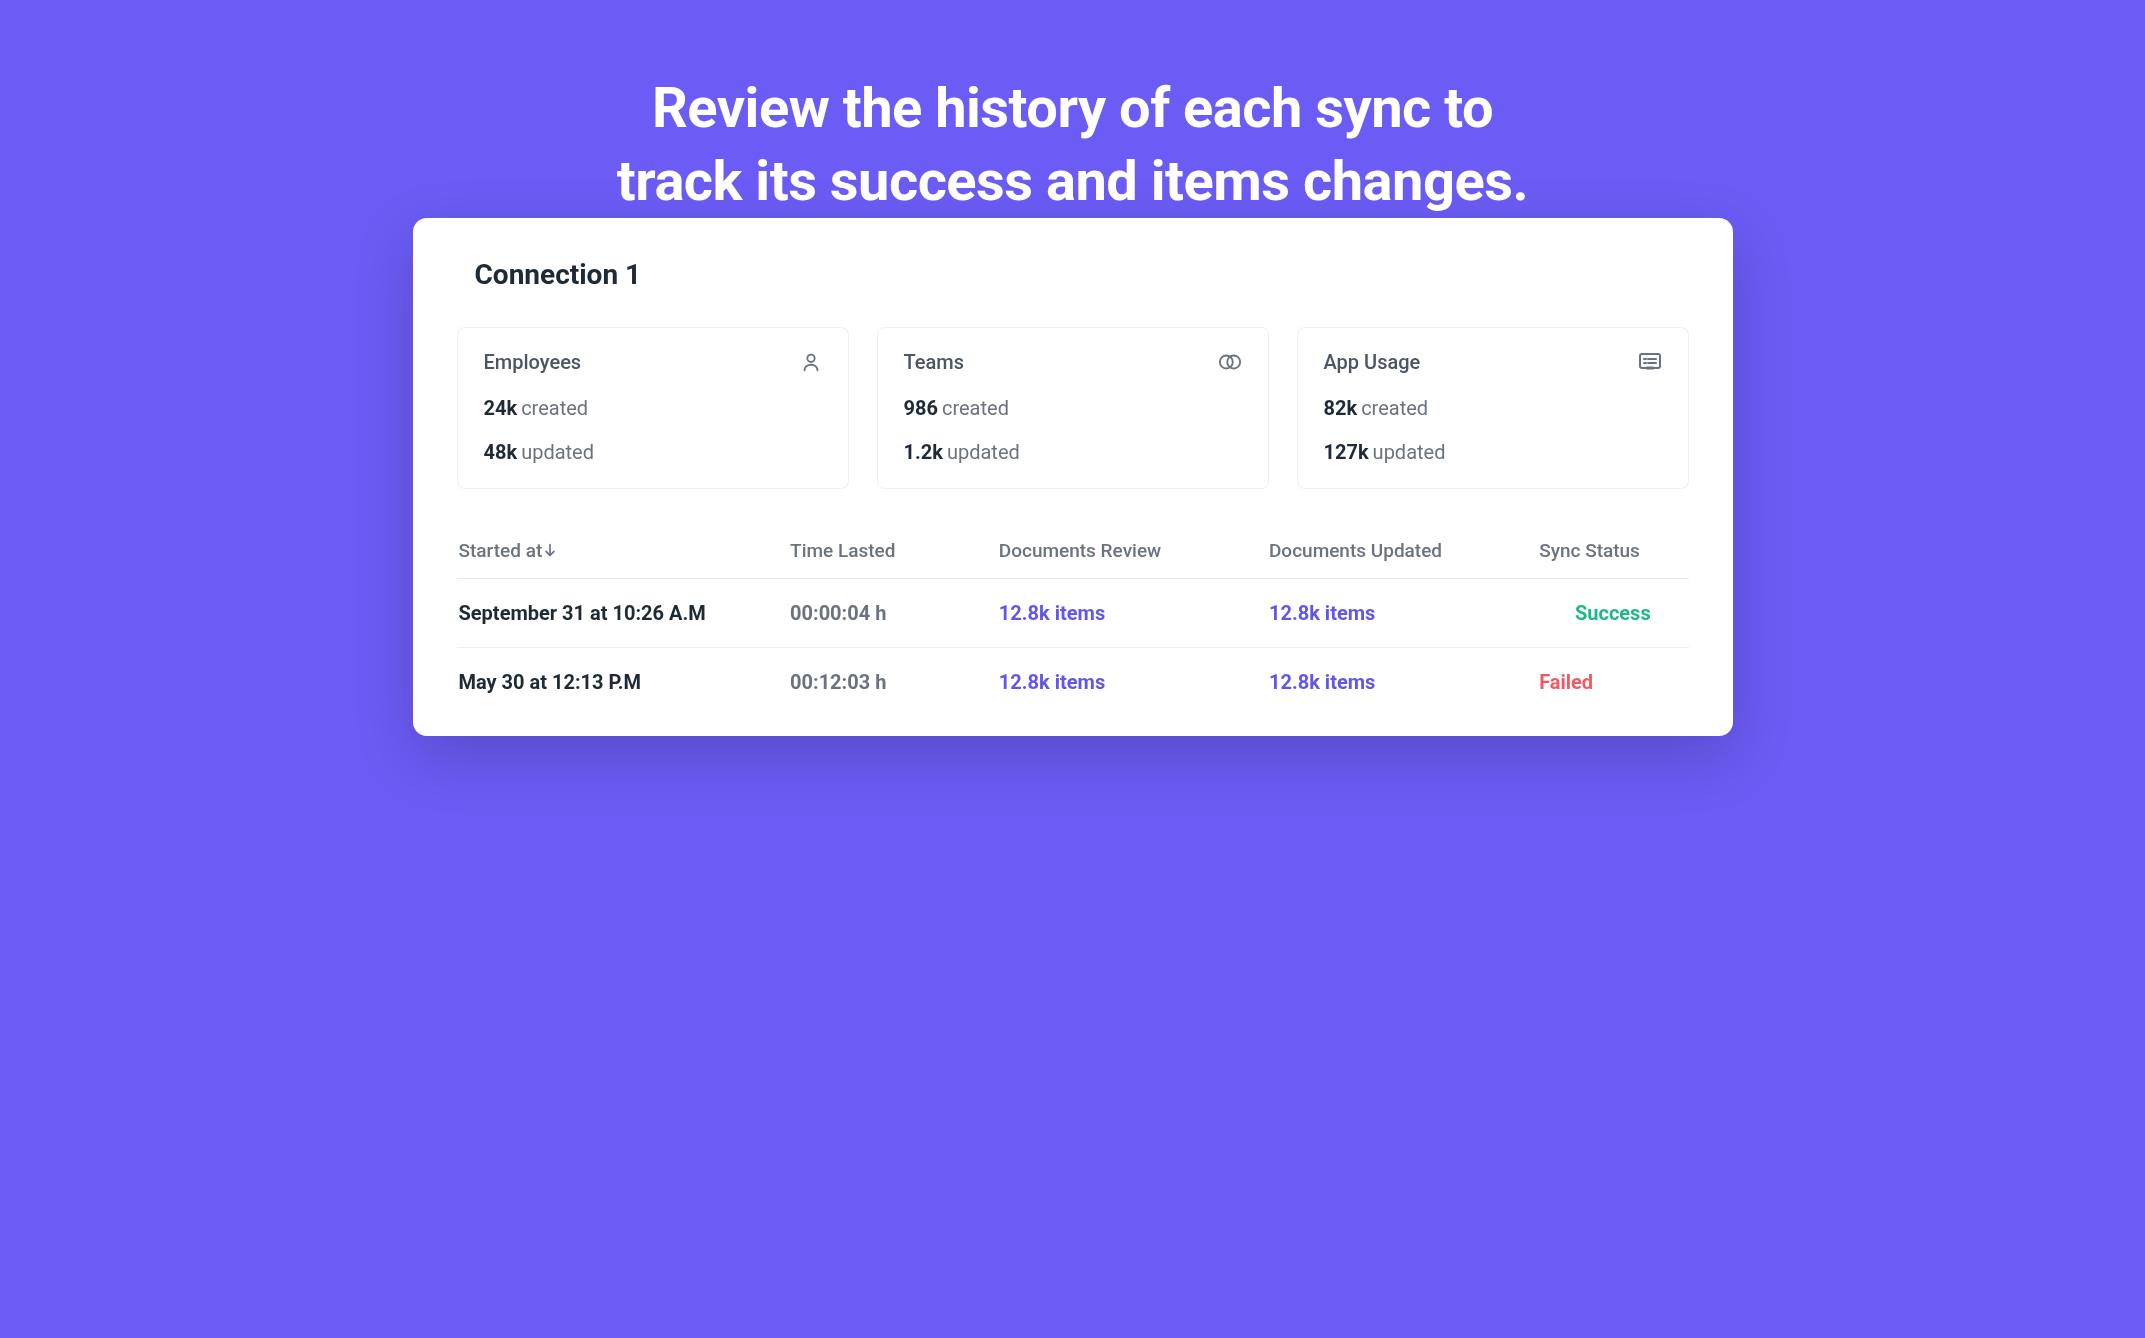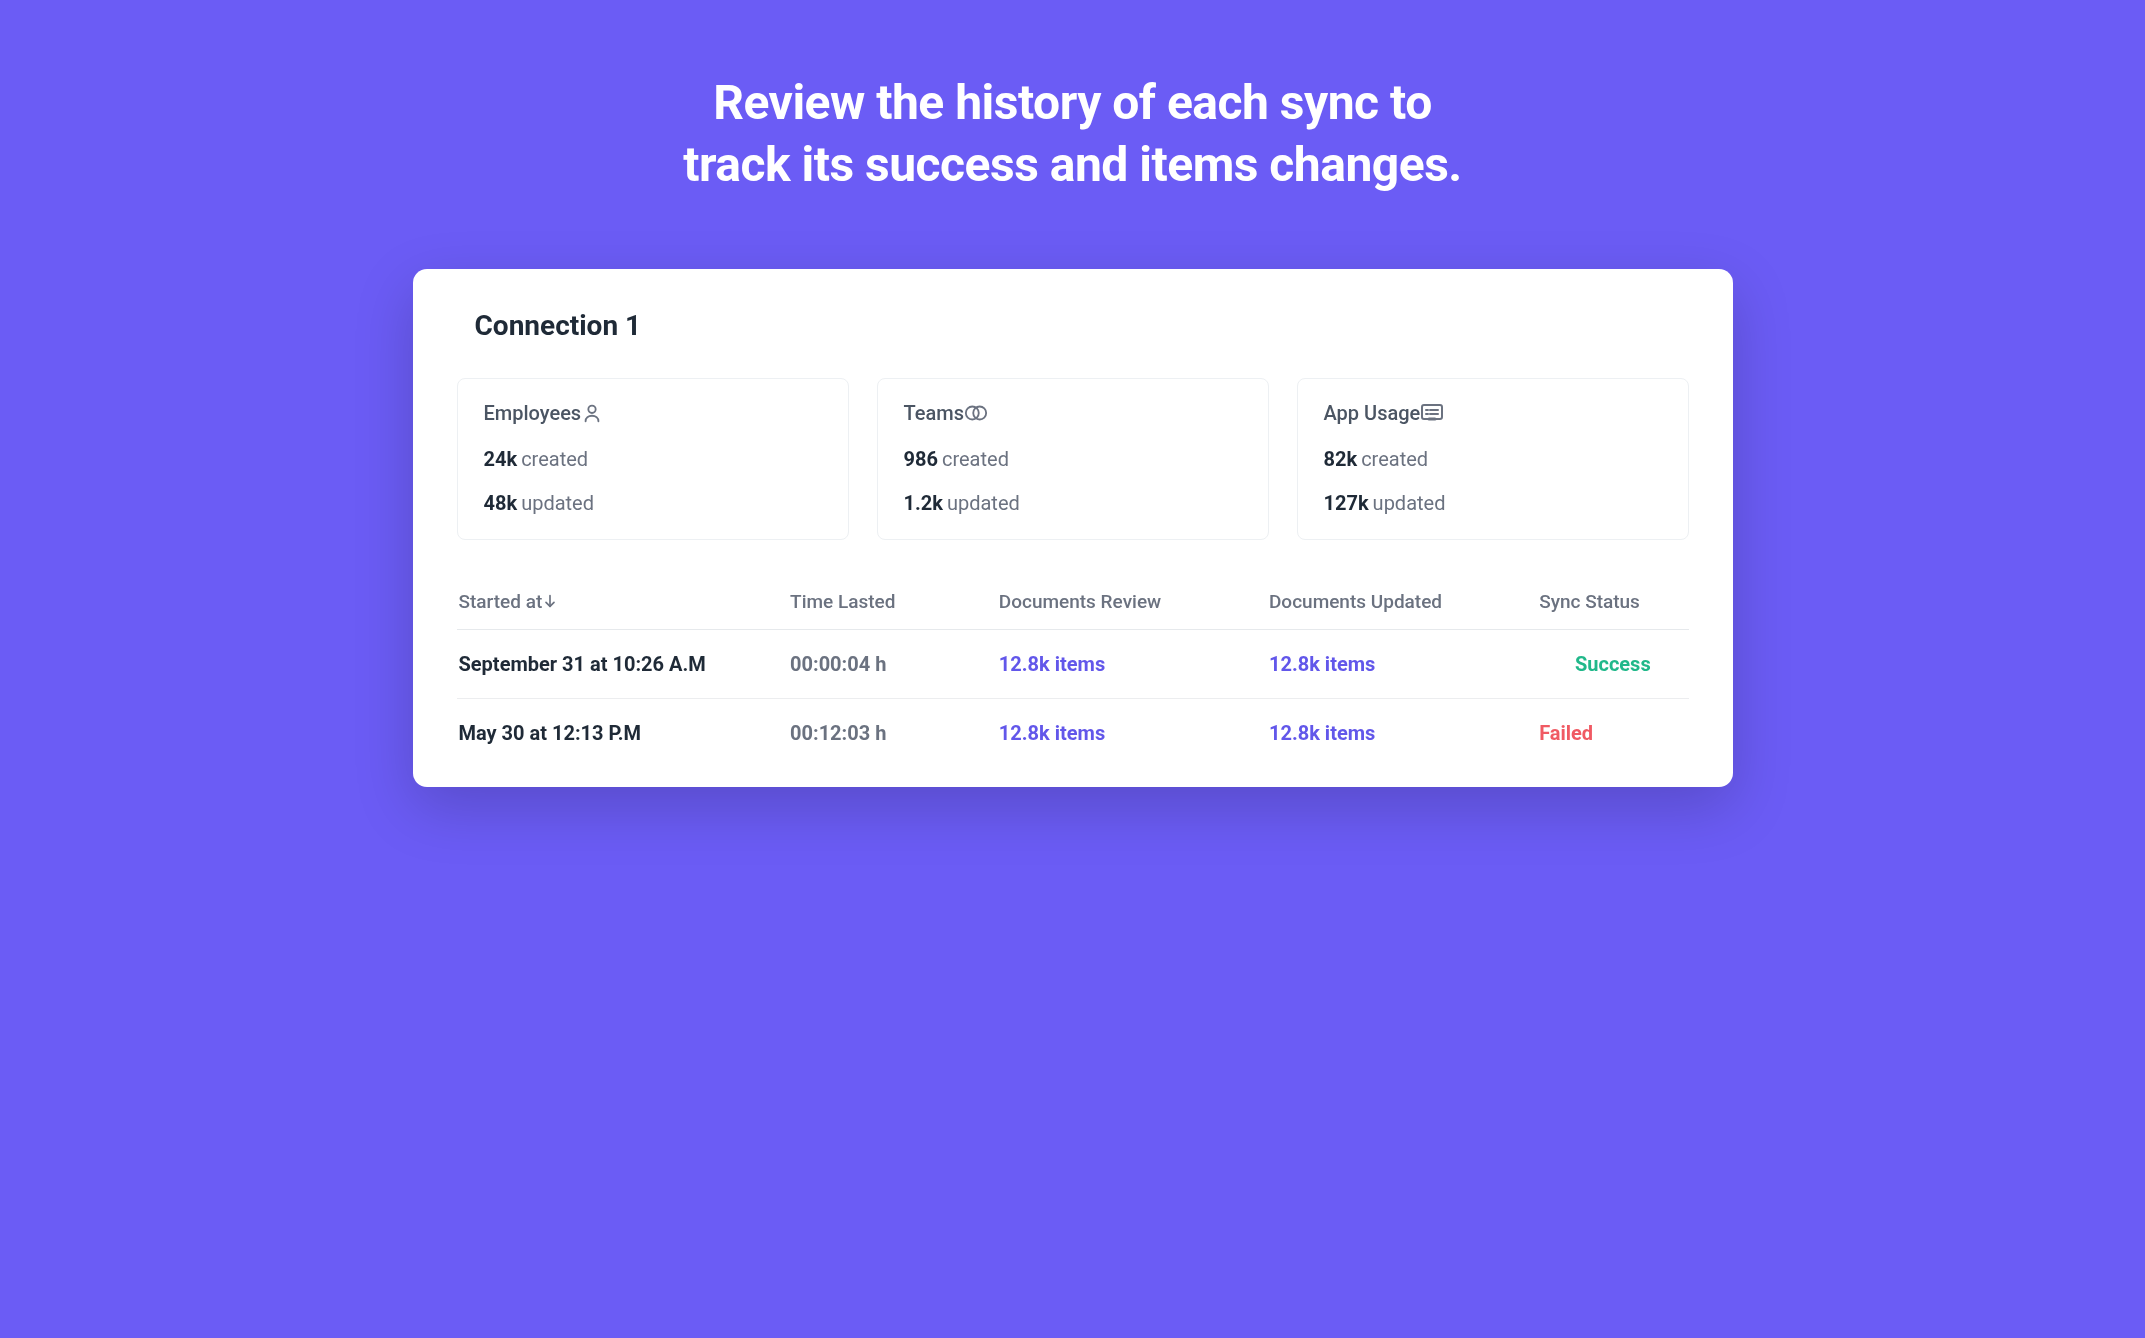--- a/index.html
+++ b/index.html
@@ -10,24 +10,23 @@
     -webkit-font-smoothing: antialiased;
   }
   .page {
     width: 1434px;
     margin: 0 auto;
     padding-top: 72px;
   }
   .headline {
     text-align: center;
     color: #ffffff;
-    font-size: 48px;
+    font-size: 56px;
     font-weight: 700;
     line-height: 1.3;
-    margin-bottom: 72px;
     letter-spacing: -0.5px;
   }
   .card {
     background: #ffffff;
     border-radius: 14px;
     box-shadow: 0 20px 60px rgba(0,0,0,0.18);
     padding: 40px 44px 20px 44px;
     width: 1320px;
     margin: 0 auto;
   }
@@ -46,20 +45,21 @@
   }
   .stat-card {
     flex: 1;
     border: 1px solid #edf0f3;
     border-radius: 8px;
     padding: 22px 26px 24px 26px;
     background: #ffffff;
   }
   .stat-head {
     display: flex;
+    justify-content: space-between;
     align-items: center;
     margin-bottom: 22px;
   }
   .stat-label {
     font-size: 20px;
     font-weight: 500;
     color: #4b5563;
   }
   .stat-icon {
     color: #6b7280;

